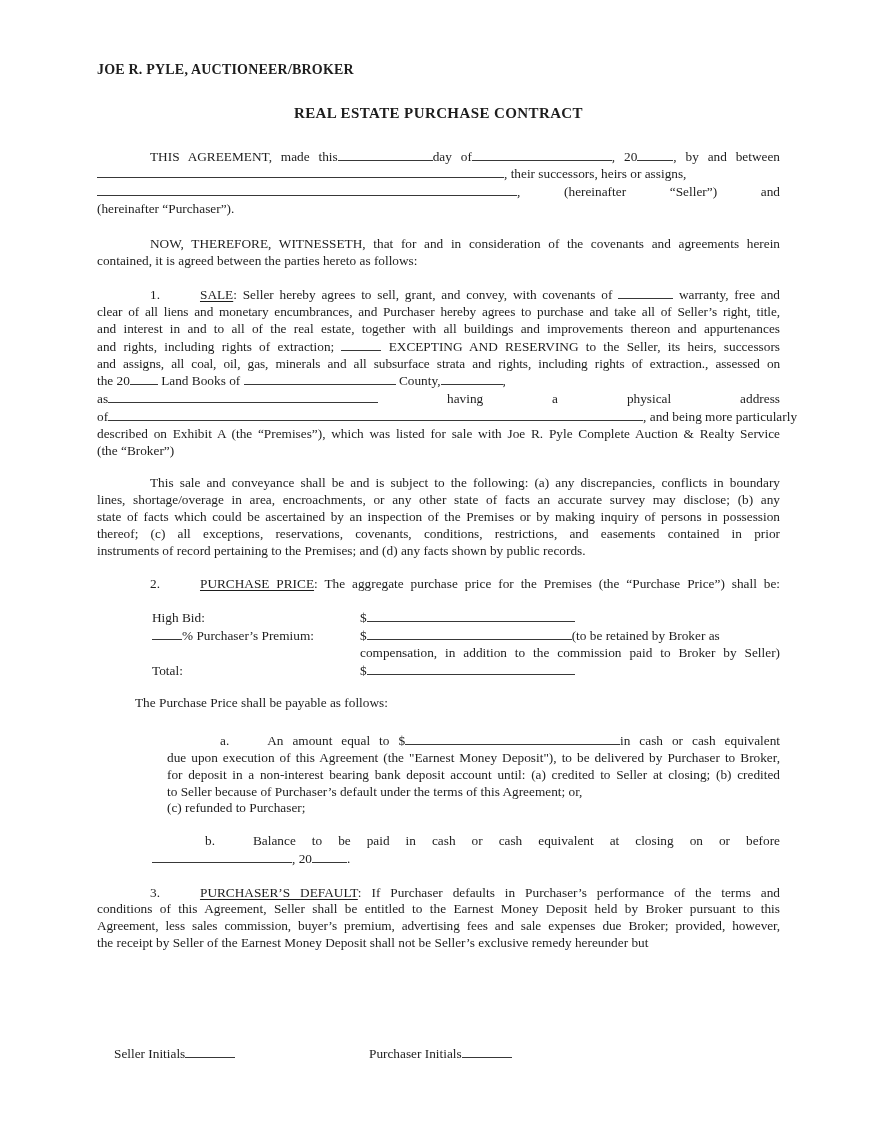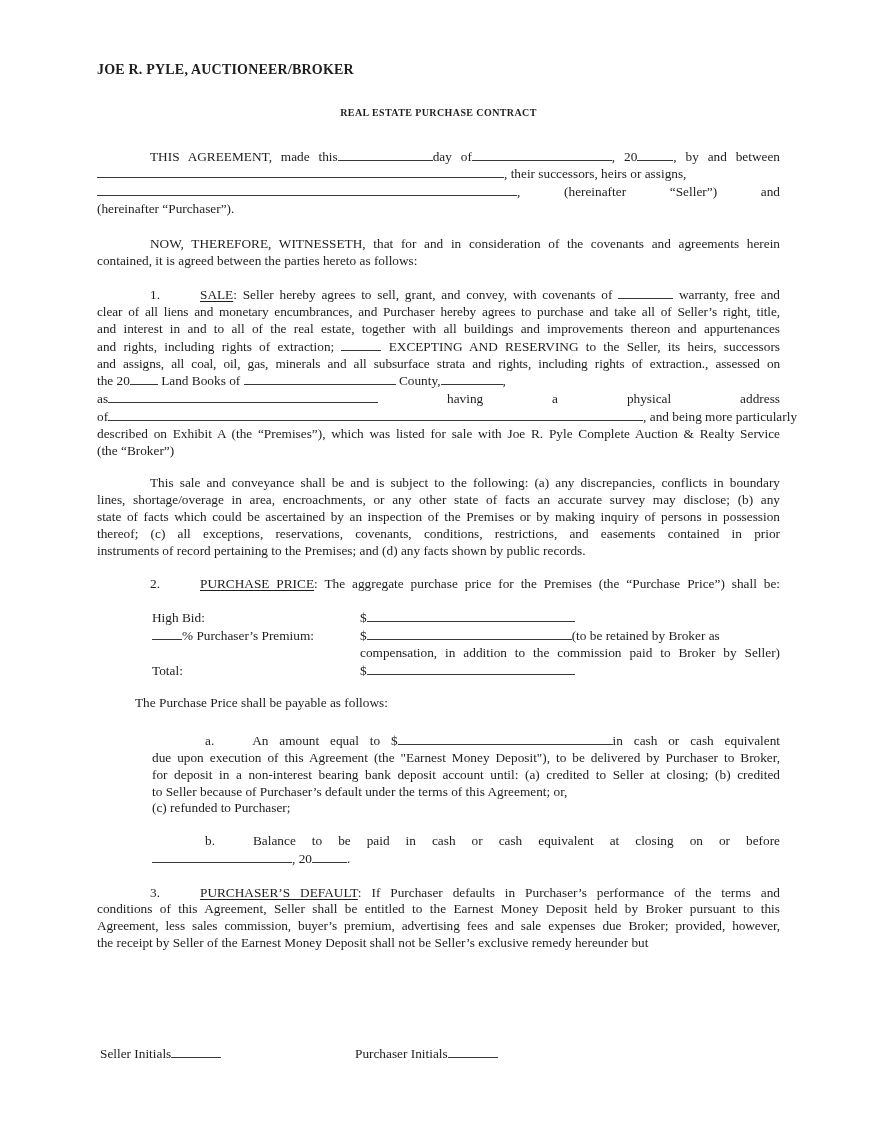--- a/index.html
+++ b/index.html
@@ -8,35 +8,35 @@
     width:877px;height:1135px;
     background:#ffffff;
     font-family:"Liberation Serif", serif;
     font-size:13.3px;
     line-height:16.8px;
     color:#1d1d1d;
     overflow:hidden;
   }
   .content{position:absolute;left:97px;top:62px;width:683px;}
   .broker-header{font-weight:bold;font-size:14px;letter-spacing:.2px;white-space:nowrap;}
-  .doc-title{font-weight:bold;font-size:10px;text-align:center;margin-top:26px;letter-spacing:.4px;white-space:nowrap;}
+  .doc-title{font-weight:bold;font-size:15px;text-align:center;margin-top:26px;letter-spacing:.4px;white-space:nowrap;}
   #doc-body{margin-top:26px;}
   .para{margin:0;}
   .line{white-space:nowrap;}
   .line.j{text-align:justify;text-align-last:justify;text-justify:inter-word;}
   .blank{
     display:inline-block;
     height:12px;
     border-bottom:1.3px solid #383838;
     vertical-align:baseline;
   }
   .tab{display:inline-block;height:1px;}
   .col{display:inline-block;}
   .us{text-decoration:underline;text-underline-offset:2px;}
-  .footer{position:absolute;left:100px;top:1045px;width:683px;white-space:nowrap;}
+  .footer{position:absolute;left:114px;top:1045px;width:683px;white-space:nowrap;}
   .f-block{display:inline-block;}
   .f-block.first{width:255px;}
 </style>
 </head>
 <body>
 
 <div class="page">
   <div class="content">
     <div class="broker-header">JOE R. PYLE, AUCTIONEER/BROKER</div>
     <div class="doc-title">REAL ESTATE PURCHASE CONTRACT</div>
@@ -75,21 +75,21 @@
         </div>
         <div class="para" style="margin-top: 16px; margin-left: 55px;">
           <div class="line"><span class="col" style="width: 208px;">High Bid:</span><span>$</span><span class="blank" style="width: 208px;"></span></div>
           <div class="line"><span class="blank" style="width: 30px;"></span><span class="col" style="width: 178px;">% Purchaser’s Premium:</span><span>$</span><span class="blank" style="width: 205px;"></span><span>(to be retained by Broker as</span></div>
           <div class="line j"><span class="tab" style="width: 208px;"></span><span>compensation, in addition to the commission paid to Broker by Seller)</span></div>
           <div class="line"><span class="col" style="width: 208px;">Total:</span><span>$</span><span class="blank" style="width: 208px;"></span></div>
         </div>
         <div class="para" style="margin-top: 16px; margin-left: 38px;">
           <div class="line"><span>The Purchase Price shall be payable as follows:</span></div>
         </div>
-        <div class="para" style="margin-top: 20px; margin-left: 55px;">
+        <div class="para" style="margin-top: 20px; margin-left: 70px;">
           <div class="line j" style="padding-left: 53px;"><span>a.</span><span class="tab" style="width: 38px;"></span><span>An amount equal to $</span><span class="blank" style="width: 215px;"></span><span>in cash or cash equivalent</span></div>
           <div class="line j"><span>due upon execution of this Agreement (the "Earnest Money Deposit"), to be delivered by Purchaser to Broker,</span></div>
           <div class="line j"><span>for deposit in a non-interest bearing bank deposit account until: (a) credited to Seller at closing; (b) credited</span></div>
           <div class="line"><span>to Seller because of Purchaser’s default under the terms of this Agreement; or,</span></div>
           <div class="line"><span>(c) refunded to Purchaser;</span></div>
         </div>
         <div class="para" style="margin-top: 16px; margin-left: 55px;">
           <div class="line j" style="padding-left: 53px;"><span>b.</span><span class="tab" style="width: 38px;"></span><span>Balance to be paid in cash or cash equivalent at closing on or before</span></div>
           <div class="line"><span class="blank" style="width: 140px;"></span><span>, 20</span><span class="blank" style="width: 35px;"></span><span>.</span></div>
         </div>

